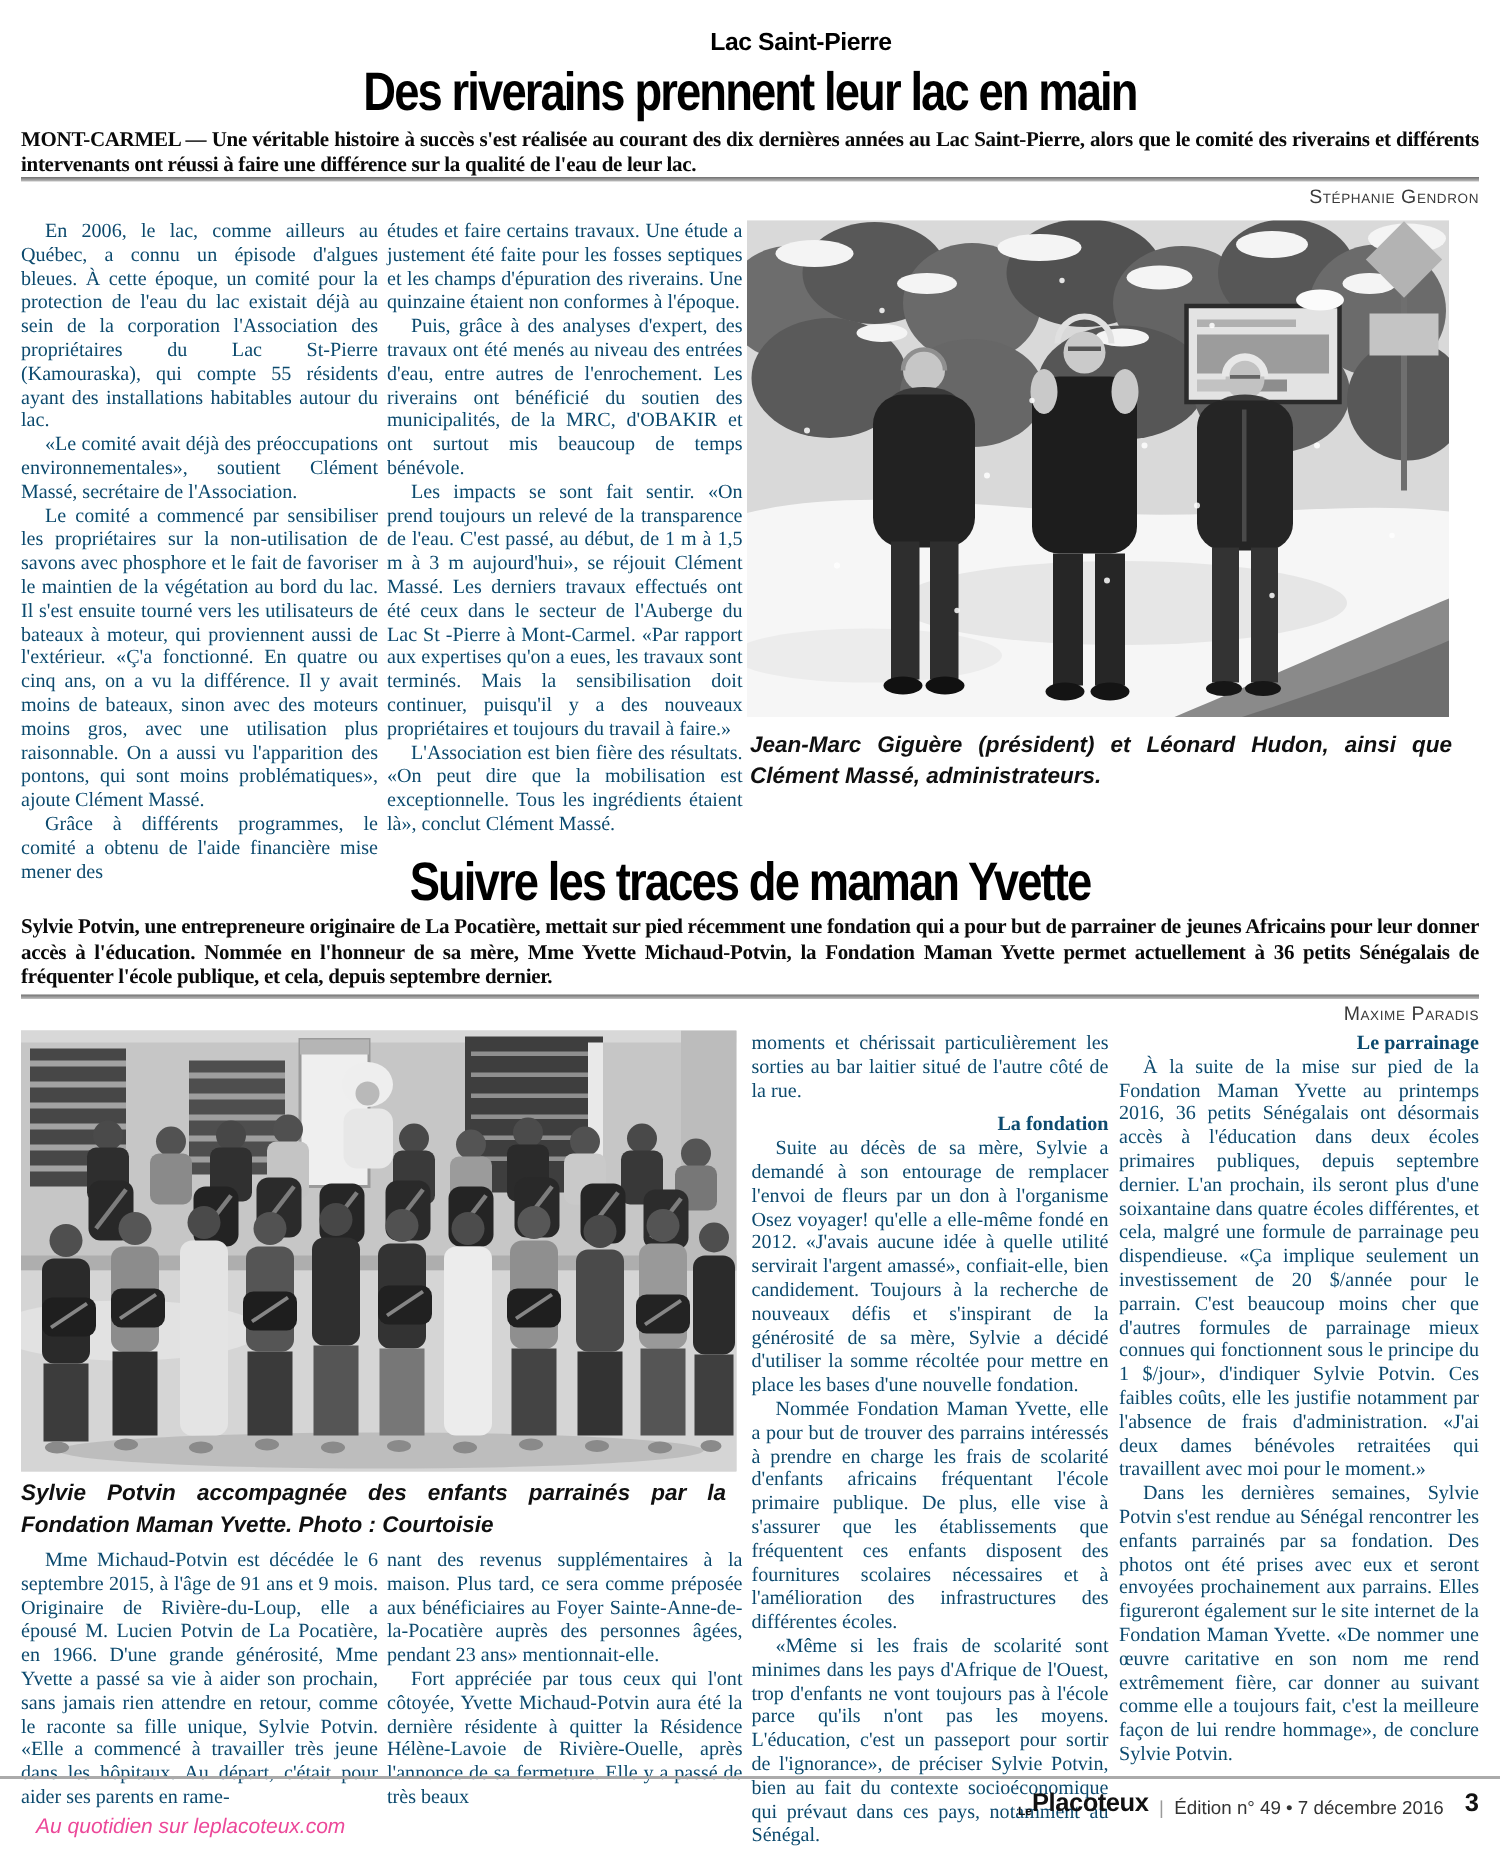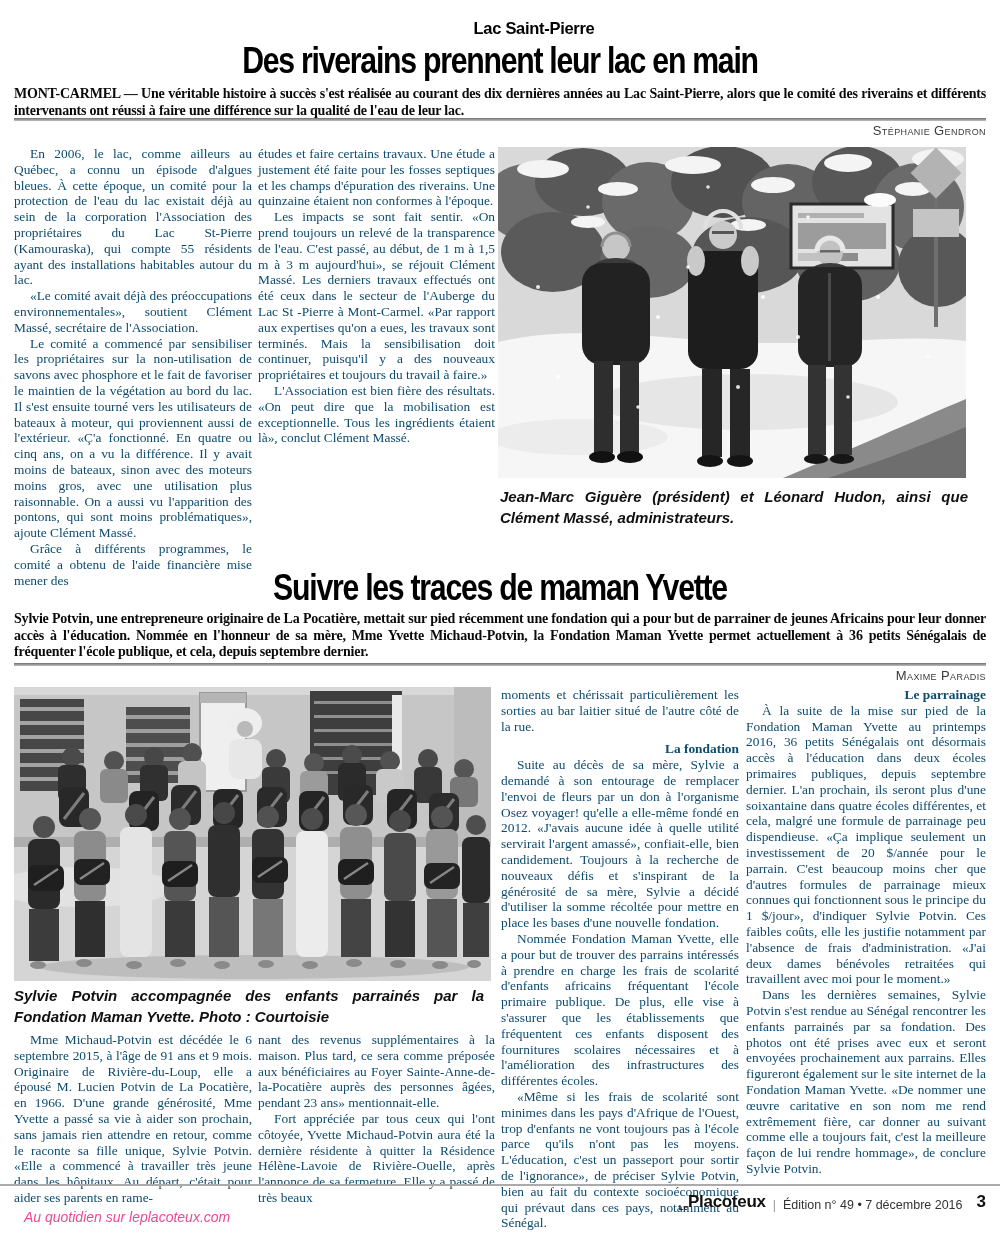--- a/index.html
+++ b/index.html
@@ -74,20 +74,21 @@
   <p class="byline by1">Stéphanie Gendron</p>
 
   <div class="col c1a">
       <p>En 2006, le lac, comme ailleurs au Québec, a connu un épisode d'algues bleues. À cette époque, un comité pour la protection de l'eau du lac existait déjà au sein de la corporation l'Association des propriétaires du Lac St-Pierre (Kamouraska), qui compte 55 résidents ayant des installations habitables autour du lac.</p>
       <p>«Le comité avait déjà des préoccupations environnementales», soutient Clément Massé, secrétaire de l'Association.</p>
       <p>Le comité a commencé par sensibiliser les propriétaires sur la non-utilisation de savons avec phosphore et le fait de favoriser le maintien de la végétation au bord du lac. Il s'est ensuite tourné vers les utilisateurs de bateaux à moteur, qui proviennent aussi de l'extérieur. «Ç'a fonctionné. En quatre ou cinq ans, on a vu la différence. Il y avait moins de bateaux, sinon avec des moteurs moins gros, avec une utilisation plus raisonnable. On a aussi vu l'apparition des pontons, qui sont moins problématiques», ajoute Clément Massé.</p>
       <p>Grâce à différents programmes, le comité a obtenu de l'aide financière mise mener des</p>
     </div>
   <div class="col c1b">
       <p class="noindent">études et faire certains travaux. Une étude a justement été faite pour les fosses septiques et les champs d'épuration des riverains. Une quinzaine étaient non conformes à l'époque.</p>
+      <p>Puis, grâce à des analyses d'expert, des travaux ont été menés au niveau des entrées d'eau, entre autres de l'enrochement. Les riverains ont bénéficié du soutien des municipalités, de la MRC, d'OBAKIR et ont surtout mis beaucoup de temps bénévole.</p>
       <p>Les impacts se sont fait sentir. «On prend toujours un relevé de la transparence de l'eau. C'est passé, au début, de 1 m à 1,5 m à 3 m aujourd'hui», se réjouit Clément Massé. Les derniers travaux effectués ont été ceux dans le secteur de l'Auberge du Lac St -Pierre à Mont-Carmel. «Par rapport aux expertises qu'on a eues, les travaux sont terminés. Mais la sensibilisation doit continuer, puisqu'il y a des nouveaux propriétaires et toujours du travail à faire.»</p>
       <p>L'Association est bien fière des résultats. «On peut dire que la mobilisation est exceptionnelle. Tous les ingrédients étaient là», conclut Clément Massé.</p>
     </div>
 
   <figure class="photo photo1" aria-label="Trois hommes en manteaux d'hiver debout dans la neige devant un panneau d'information au Lac Saint-Pierre">
     <svg viewBox="0 0 468 331" preserveAspectRatio="none">
       <rect width="468" height="331" fill="#e9e9e9"></rect>
       <rect width="468" height="205" fill="#d9d9d9"></rect>
       <g>
         <ellipse cx="28" cy="55" rx="42" ry="38" fill="#6d6d6d"></ellipse>

